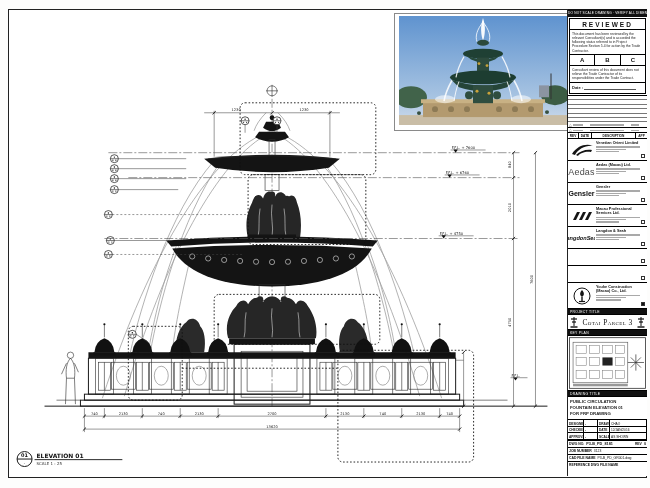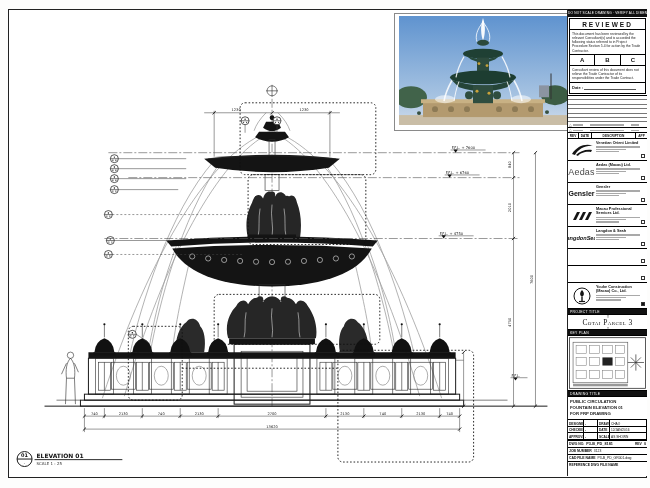--- a/index.html
+++ b/index.html
@@ -49,21 +49,21 @@
   .ml{height:1.4px;background:#a9a9a9;margin:1px 6px 0 0;}
   .ml.s{width:60%;}
   .cb{position:absolute;right:2px;bottom:2px;width:4px;height:4px;border:.7px solid #333;background:#fff;}
   .emptyrow{height:17px;border-bottom:1px solid #000;position:relative;}
   .wm-aedas{font-size:9px;color:#4a4a4a;font-weight:500;letter-spacing:.2px;}
   .wm-gensler{font-size:7px;color:#0d0d0d;font-weight:bold;}
   .wm-aecom{font-size:7.5px;color:#0d0d0d;font-weight:900;letter-spacing:.3px;}
   .wm-langdon{font-size:5.6px;color:#0d0d0d;font-weight:800;font-style:italic;}
   .bar{height:6px;background:#111;color:#fff;font-size:3.4px;line-height:6px;padding-left:2px;
        letter-spacing:.3px;border-bottom:1px solid #000;}
-  .proj{height:15px;border-bottom:1px solid #000;display:flex;align-items:center;justify-content:space-between;padding:0 2px;flex-direction:column;}
+  .proj{height:15px;border-bottom:1px solid #000;display:flex;align-items:center;justify-content:space-between;padding:0 2px;}
   .proj .pt{font-family:"Liberation Serif",serif;font-variant:small-caps;font-size:7.5px;letter-spacing:.4px;}
   .keyplan{height:55px;border-bottom:1px solid #000;padding:1px;}
   .dtitle{height:23px;border-bottom:1px solid #000;padding:2px 2px;font-size:4.3px;line-height:1.4;color:#222;font-weight:bold;}
   .sgn{display:grid;grid-template-columns:16px 14px 12px 1fr;border-bottom:1px solid #000;}
   .sgn div{font-size:3.2px;border-right:.6px solid #000;border-bottom:.6px solid #000;padding:1.4px 1px;height:6.5px;overflow:hidden;white-space:nowrap;}
   .sgn div.lb{font-weight:bold;color:#111;}
   .kv{display:flex;border-bottom:1px solid #000;font-size:3.4px;align-items:center;height:7px;padding:0 1px;gap:2px;white-space:nowrap;overflow:hidden;}
   .kv b{font-size:3.8px;}
   .kv .lb{font-weight:bold;}
   .spacer{flex:1;}

